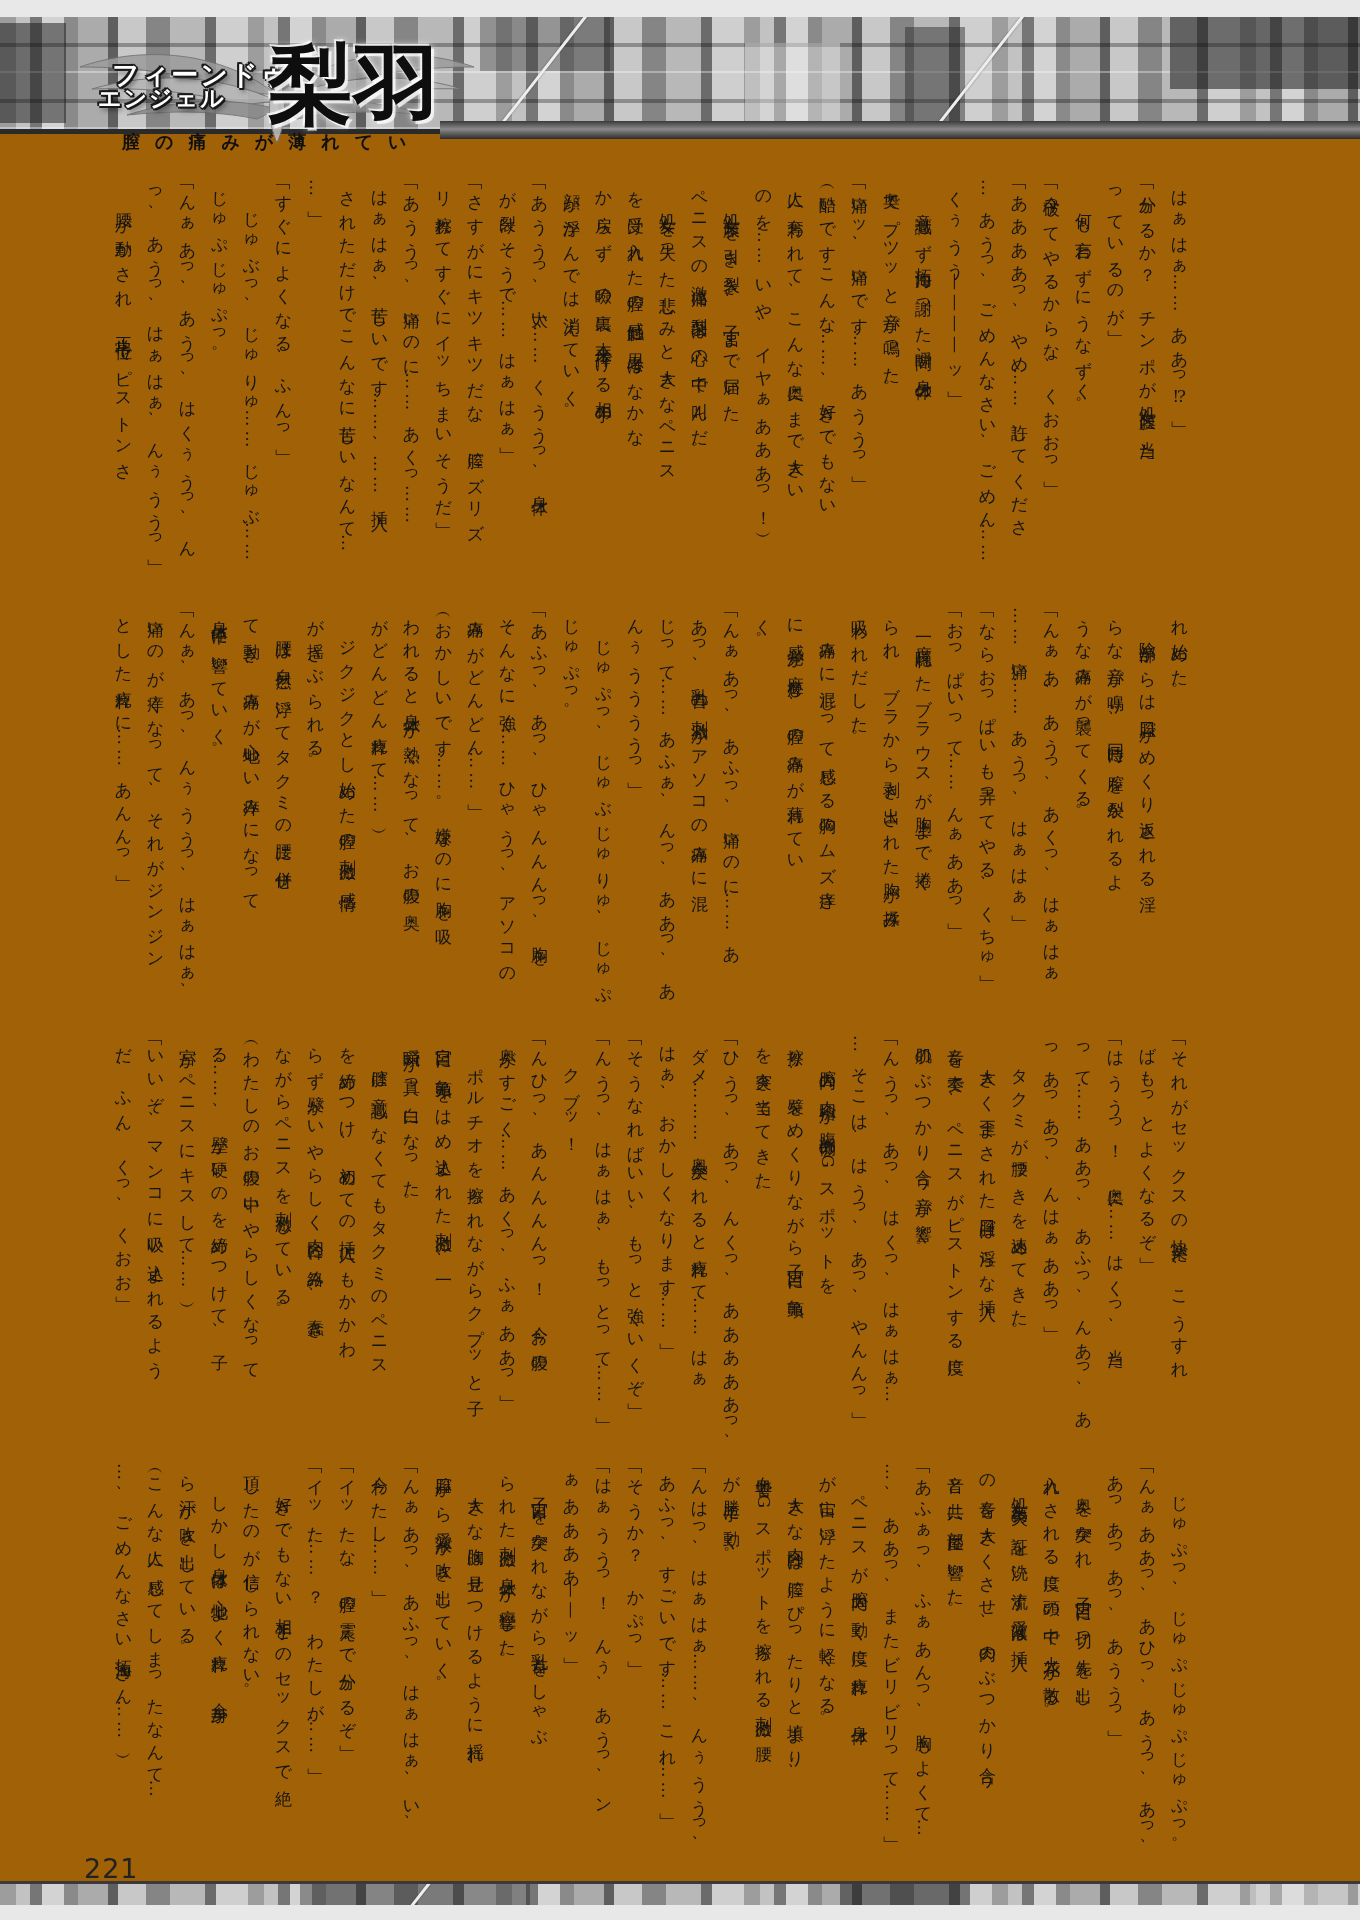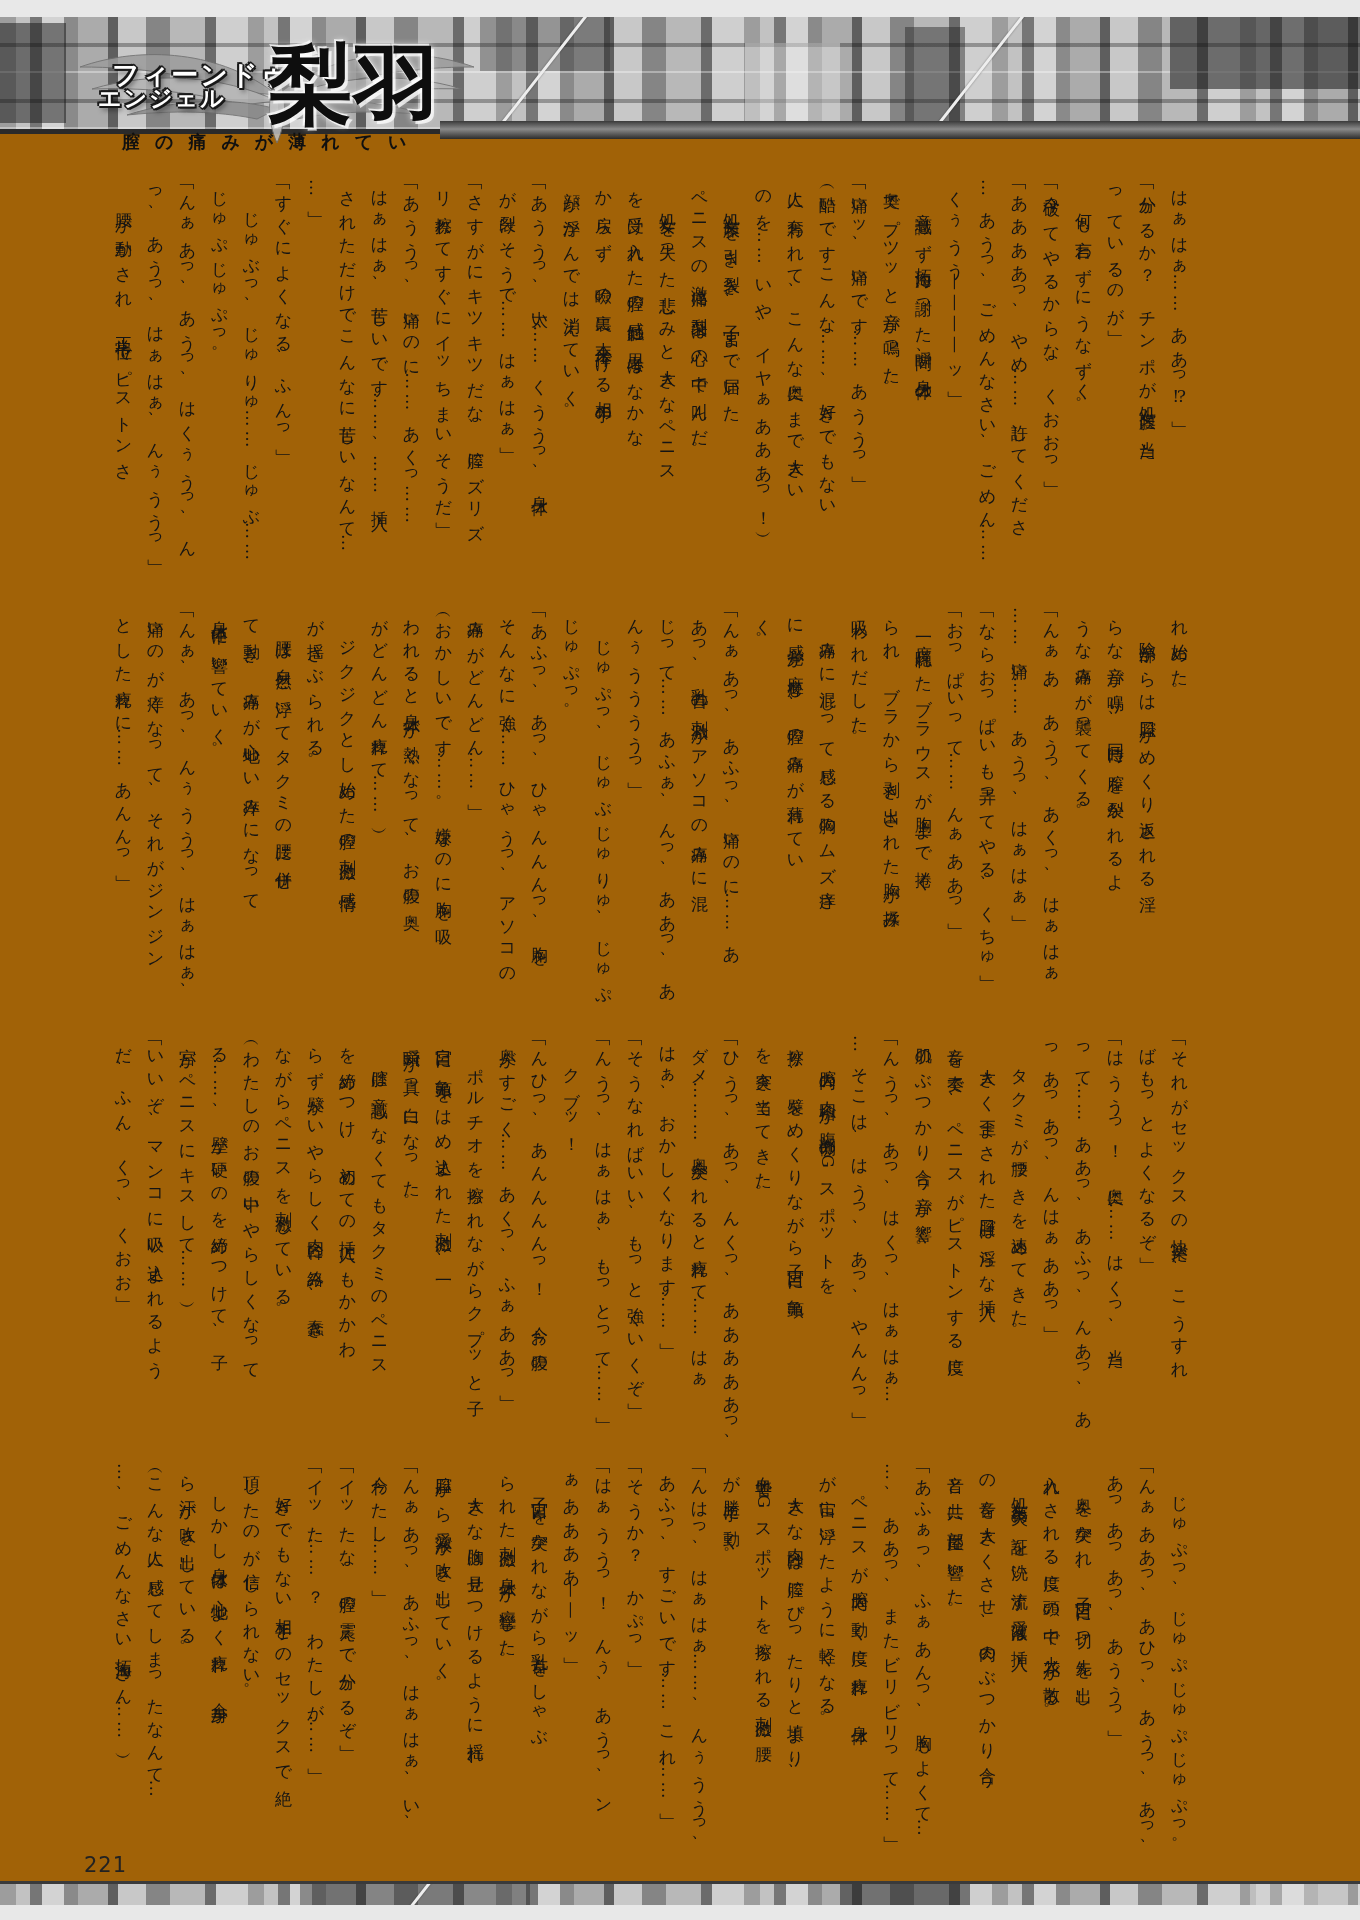--- a/index.html
+++ b/index.html
@@ -37,21 +37,21 @@
   .band{position:absolute;left:108px;width:1088px;height:392px;
     writing-mode:vertical-rl;text-orientation:mixed;
     font-family:"DejaVu Serif",serif;font-size:17px;letter-spacing:4px;
     color:#141414;overflow:visible;}
   .band .tcol{line-height:32px;height:100%;white-space:nowrap;}
   #band1{top:162px;}
   #band2{top:590px;}
   #band3{top:1018px;}
   #band4{top:1446px;}
 
-  #page-number{position:absolute;left:84px;top:1836px;font-size:21px;letter-spacing:1px;
+  #page-number{position:absolute;left:84px;top:1836px;font-size:27px;letter-spacing:1px;
     font-family:"DejaVu Sans",sans-serif;color:#222;}
 </style>
 </head>
 <body>
 
 <div id="page">
 
   <div id="top-banner" class="collage">
     <div class="patch" style="right:0;top:0;width:190px;height:72px;background:rgba(28,28,28,.55);"></div>
     <div class="patch" style="left:0;top:6px;width:66px;height:100px;background:rgba(22,22,22,.5);"></div>

